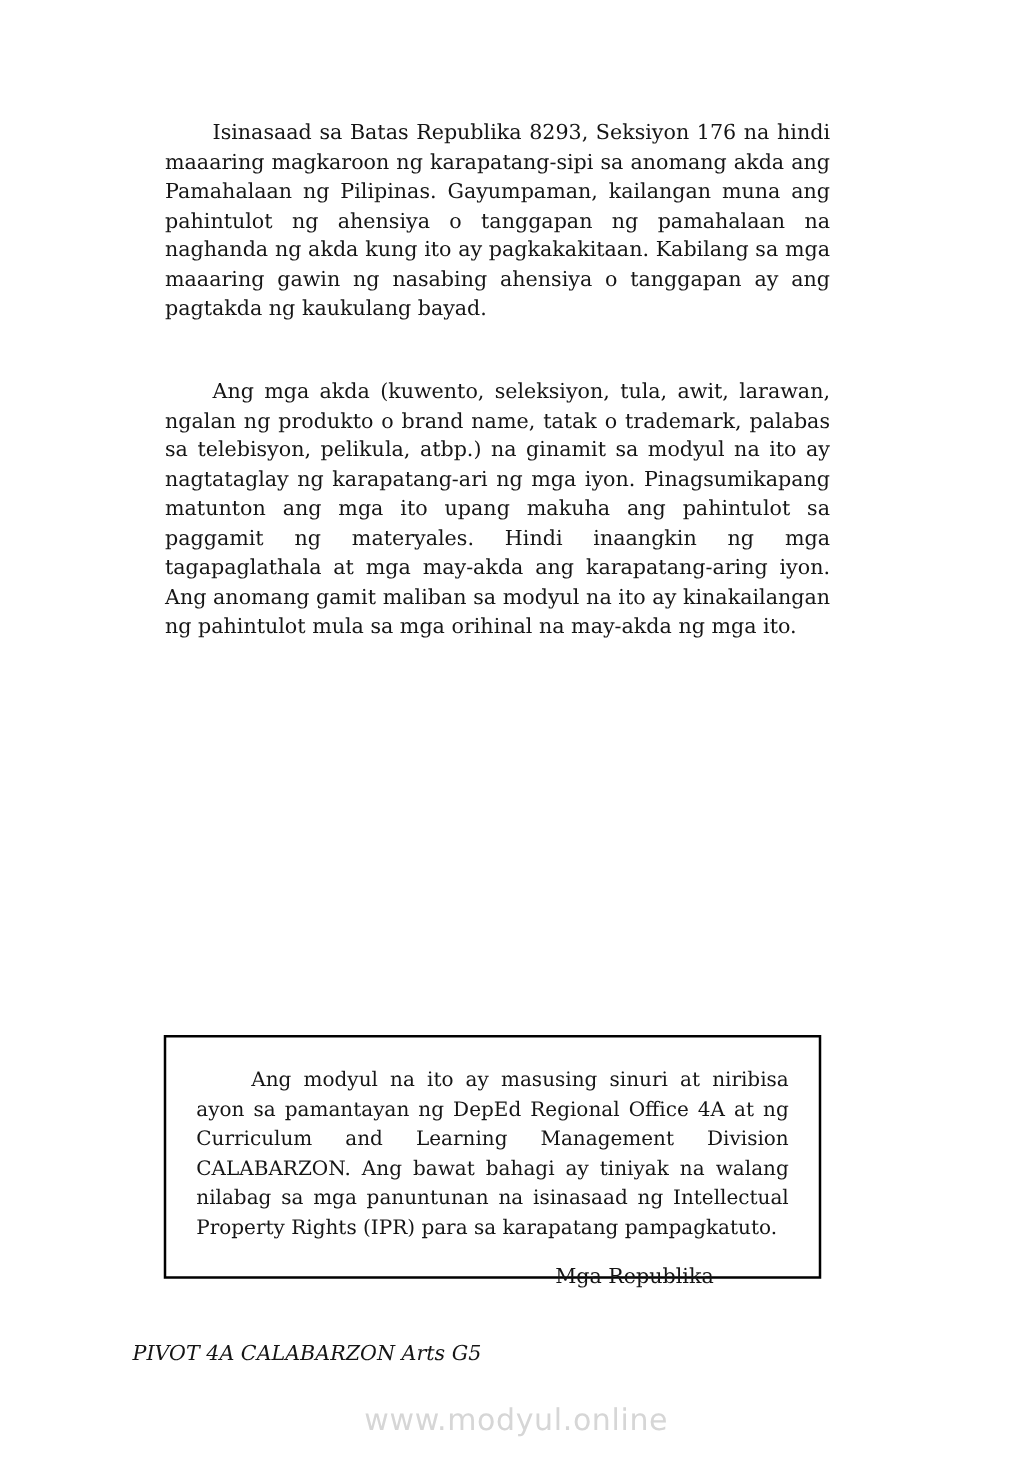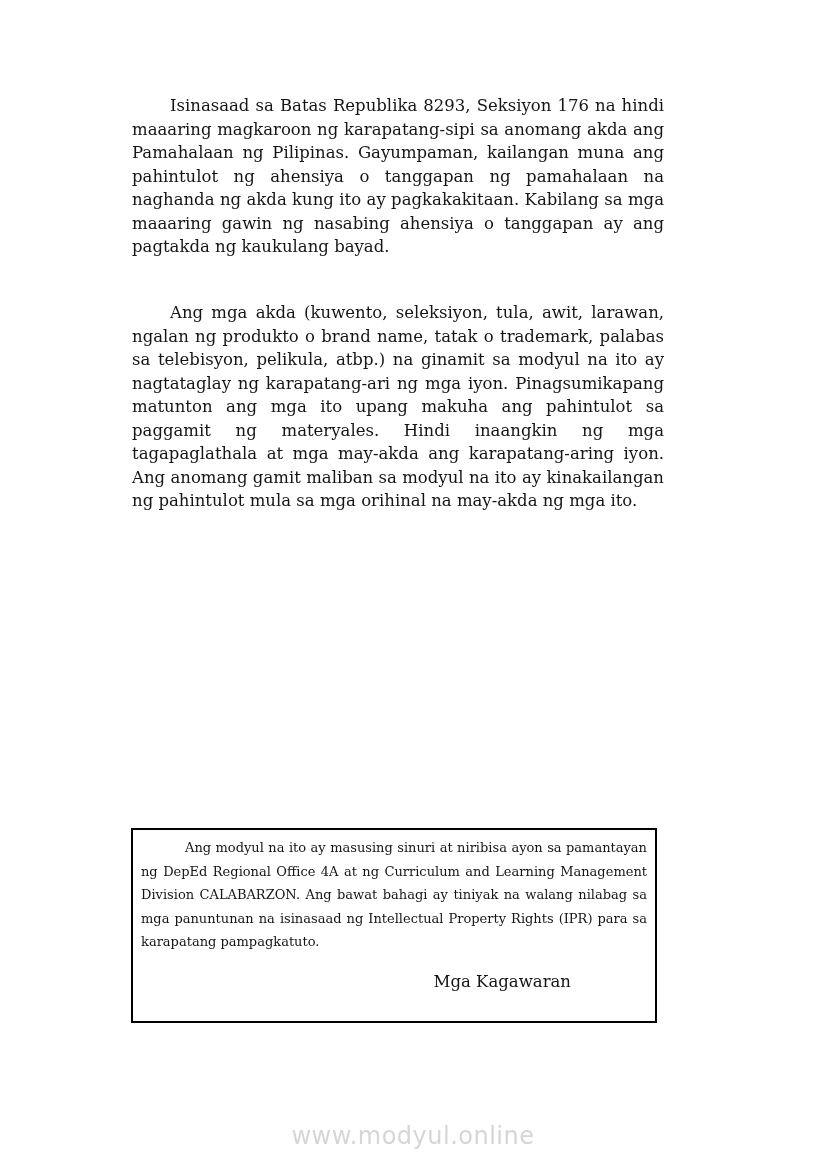--- a/index.html
+++ b/index.html
@@ -36,25 +36,25 @@
     position: absolute;
     left: 131px;
     top: 828px;
     width: 526px;
     height: 195px;
     box-sizing: border-box;
     border: 2px solid #000000;
     padding: 6px 8px 0 8px;
   }
   .review-box .box-body {
-    font-size: 13px;
+    font-size: 16px;
     line-height: 23.5px;
     text-align: justify;
     text-indent: 44px;
-    margin: 0;
+    margin: 16px;
   }
   .review-box .signature {
     font-size: 16.5px;
     line-height: 23.5px;
     text-align: right;
     padding-right: 76px;
     margin-top: 16px;
   }
 
   .footer-line {
@@ -83,19 +83,20 @@
 
 <div class="page">
 
   <p id="para-1" class="body-text para">Isinasaad sa Batas Republika 8293, Seksiyon 176 na hindi maaaring magkaroon ng karapatang-sipi sa anomang akda ang Pamahalaan ng Pilipinas. Gayumpaman, kailangan muna ang pahintulot ng ahensiya o tanggapan ng pamahalaan na naghanda ng akda kung ito ay pagkakakitaan. Kabilang sa mga maaaring gawin ng nasabing ahensiya o tanggapan ay ang pagtakda ng kaukulang bayad.</p>
 
   <p id="para-2" class="body-text para">Ang mga akda (kuwento, seleksiyon, tula, awit, larawan, ngalan ng produkto o brand name, tatak o trademark, palabas sa telebisyon, pelikula, atbp.) na ginamit sa modyul na ito ay nagtataglay ng karapatang-ari ng mga iyon. Pinagsumikapang matunton ang mga ito upang makuha ang pahintulot sa paggamit ng materyales. Hindi inaangkin ng mga tagapaglathala at mga may-akda ang karapatang-aring iyon. Ang anomang gamit maliban sa modyul na ito ay kinakailangan ng pahintulot mula sa mga orihinal na may-akda ng mga ito.</p>
 
 
   <div class="review-box">
     <p class="box-body">Ang modyul na ito ay masusing sinuri at niribisa ayon sa pamantayan ng DepEd Regional Office 4A at ng Curriculum and Learning Management Division CALABARZON. Ang bawat bahagi ay tiniyak na walang nilabag sa mga panuntunan na isinasaad ng Intellectual Property Rights (IPR) para sa karapatang pampagkatuto.</p>
-    <div class="signature">Mga Kagawaran</div>
+    <div class="signature">Mga Republika</div>
   </div>
 
+  <div class="footer-line">PIVOT 4A CALABARZON Arts G5</div>
 
   <div class="watermark">www.modyul.online</div>
 
 </div>
 
 </body></html>

